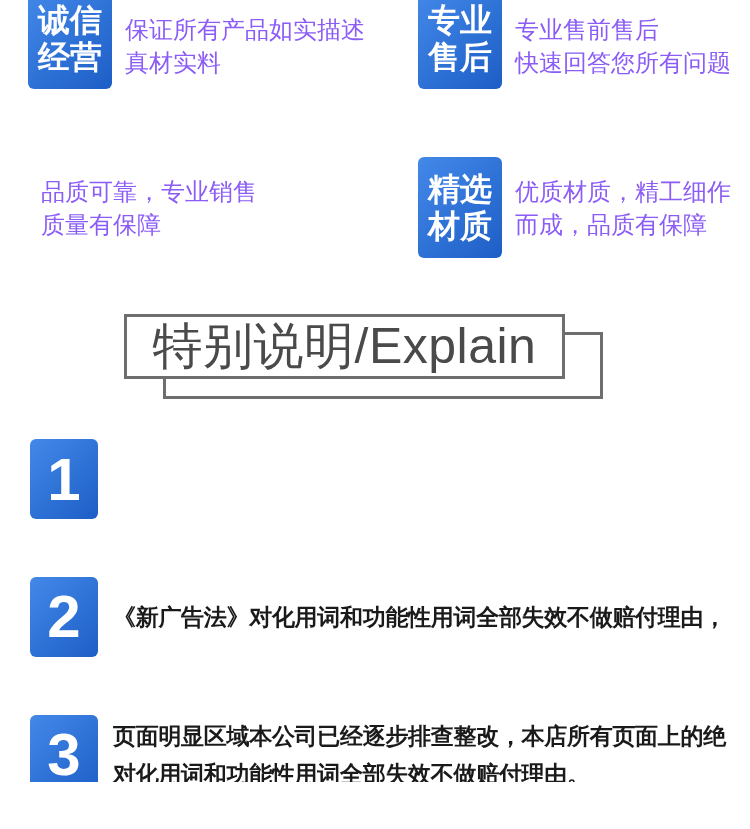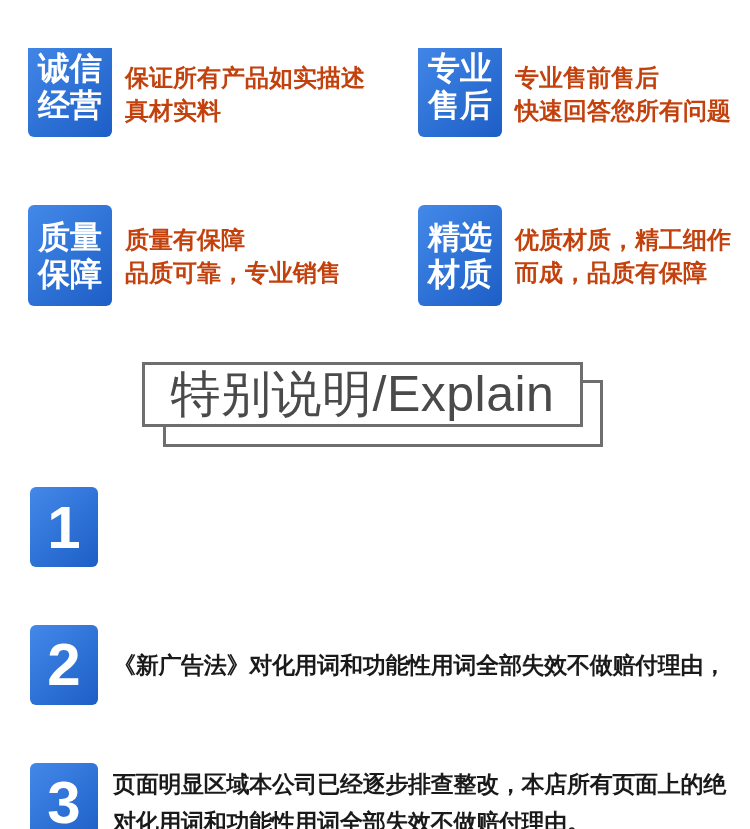--- a/index.html
+++ b/index.html
@@ -5,21 +5,20 @@
   html, body { margin: 0; padding: 0; background: #ffffff; }
   * { box-sizing: border-box; }
   .page {
     position: relative;
     width: 750px;
     height: 782px;
     background: #ffffff;
     overflow: hidden;
     font-family: "Liberation Sans", "DejaVu Sans", sans-serif;
     color: #1a1a1a;
-    margin-top: 48px;
   }
 
   
   .badge {
     position: absolute;
     display: flex;
     align-items: center;
     height: 101px;
   }
   .badge-box {
@@ -34,39 +33,39 @@
     display: flex;
     flex-direction: column;
     align-items: center;
     justify-content: center;
     text-align: center;
     flex: 0 0 auto;
   }
   .badge-desc {
     margin-left: 13px;
     font-size: 24px;
-    font-weight: bold;
+    font-weight: normal;
     line-height: 33px;
     white-space: nowrap;
-    color: #c2410c;
+    color: #8b5cf6;
   }
   .badge.cut .badge-desc { margin-top: 14px; }
 
   
   .title-wrap { position: absolute; left: 0; top: 0; width: 750px; height: 0; }
   .title-shadow {
     position: absolute;
     left: 163px; top: 332px;
     width: 440px; height: 67px;
     border: 3px solid #6e6e6e;
     background: transparent;
   }
   .title-box {
     position: absolute;
-    left: 142px; top: 314px;
+    left: 124px; top: 314px;
     width: 441px; height: 65px;
     border: 3px solid #6e6e6e;
     background: #ffffff;
     display: flex;
     align-items: center;
     justify-content: center;
   }
   .title-text {
     font-size: 50px;
     font-weight: 500;
@@ -126,27 +125,23 @@
       <span>专业</span>
       <span>售后</span>
     </div>
     <div class="badge-desc">
       <div>专业售前售后</div>
       <div>快速回答您所有问题</div>
     </div>
   </div>
 
   <div class="badge" style="left:28px; top:157px;">
-    <div class="badge-box">
-      <span>质量</span>
-      <span>保障</span>
-    </div>
     <div class="badge-desc">
+      <div>品质可靠，专业销售</div>
       <div>质量有保障</div>
-      <div>品质可靠，专业销售</div>
     </div>
   </div>
 
   <div class="badge" style="left:418px; top:157px;">
     <div class="badge-box">
       <span>精选</span>
       <span>材质</span>
     </div>
     <div class="badge-desc">
       <div>优质材质，精工细作</div>

